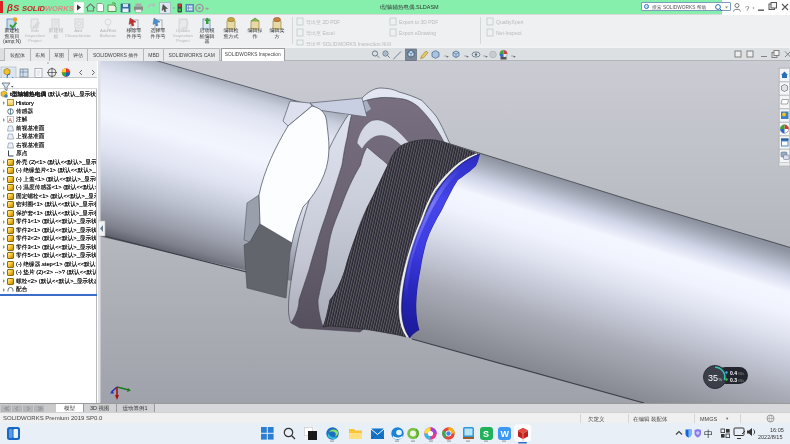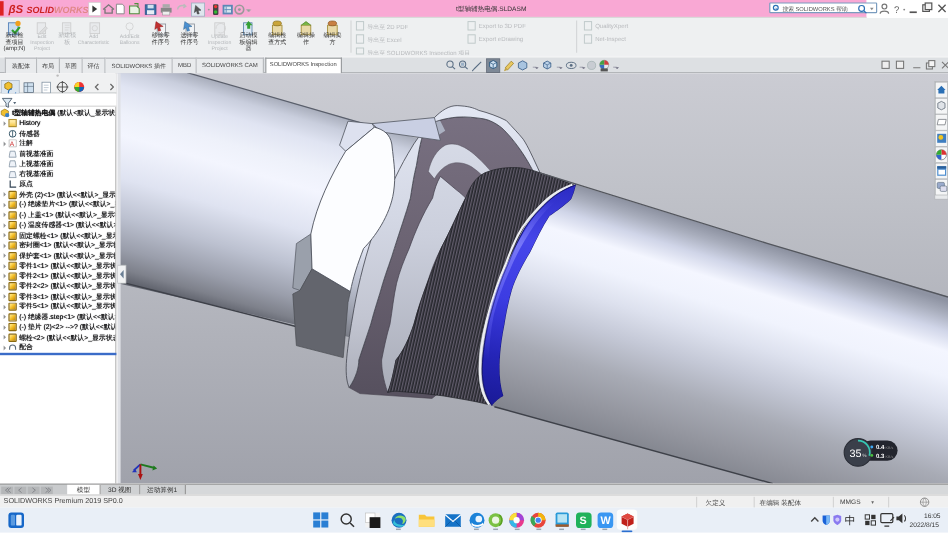--- a/index.html
+++ b/index.html
@@ -1,18 +1,18 @@
 <!DOCTYPE html>
 <html><head><meta charset="utf-8">
 <style>
 *{margin:0;padding:0;box-sizing:border-box}
 html,body{width:790px;height:444px;overflow:hidden}
 body{font-family:"Liberation Sans",sans-serif;position:relative;background:#fff}
 .abs{position:absolute}
-#titlebar{left:0;top:0;width:722px;height:15px;background:#f9a8d4;border-bottom:1px solid #d9d9d9}
+#titlebar{left:0;top:0;width:722px;height:15px;background:#86efac;border-bottom:1px solid #d9d9d9}
 #ribbon{left:0;top:15px;width:790px;height:31px;background:#eef0f1}
 #tabrow{left:0;top:46px;width:790px;height:15px;background:#dde0e3;border-bottom:1px solid #b3b6b9}
 #leftpanel{left:0;top:61px;width:97px;height:342px;background:#fff;border-right:1px solid #b9b9b9}
 #viewport{left:98px;top:61px;width:692px;height:342px}
 #bottabs{left:0;top:403px;width:790px;height:9px;background:#d6d8da;border-top:1px solid #9a9a9a}
 #statusbar{left:0;top:412px;width:790px;height:11px;background:#f0f0f0;border-top:1px solid #d0d0d0}
 #taskbar{left:0;top:423px;width:790px;height:21px;background:#e9eff7}
 .t5{font-size:5px;color:#444}
 </style></head>
 <body>

